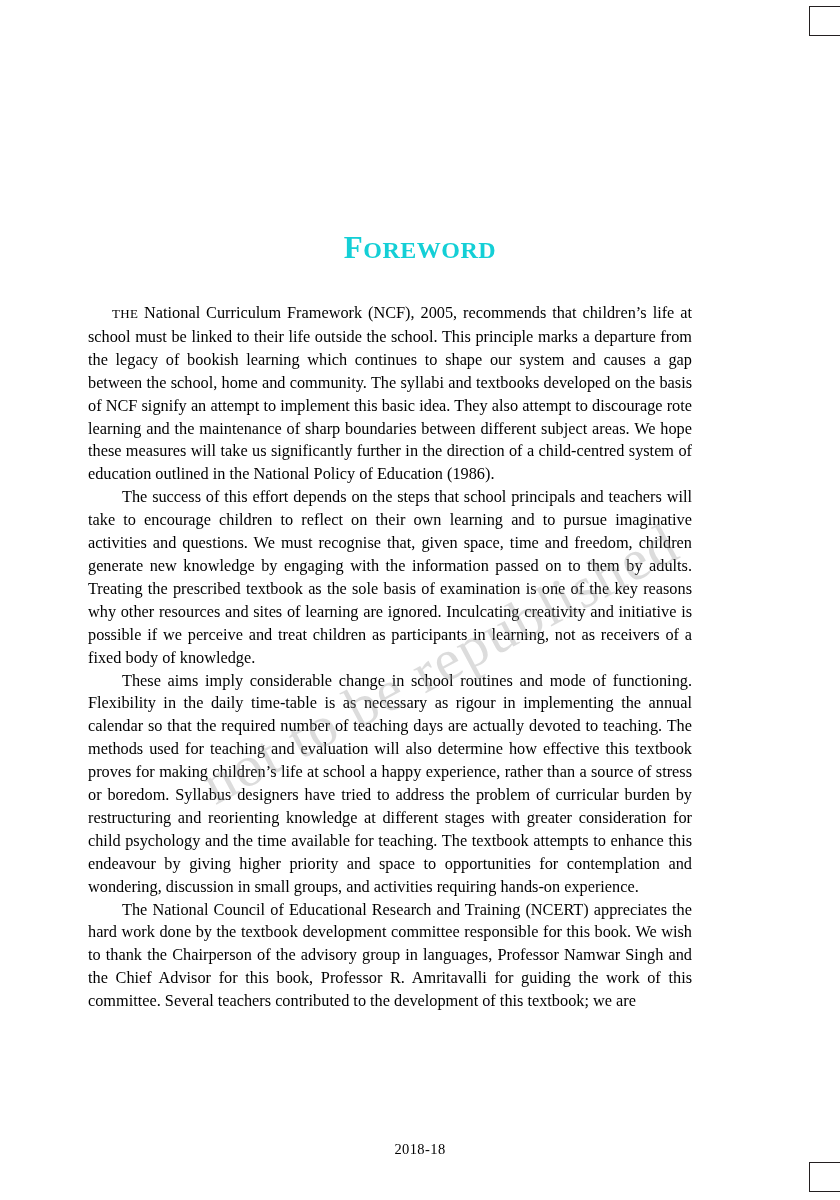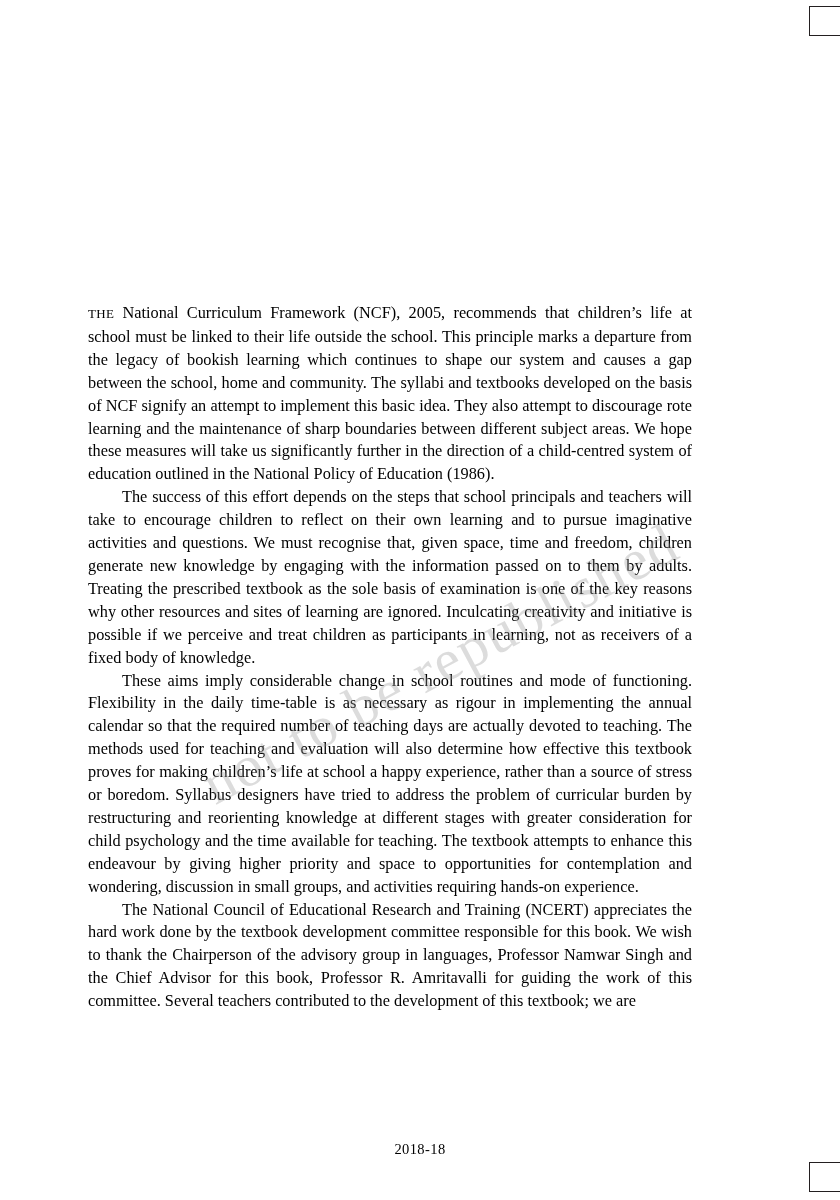--- a/index.html
+++ b/index.html
@@ -111,20 +111,21 @@
     margin: 0;
     text-indent: 34px;
   }
   .body-text p.first {
     text-indent: 0;
   }
   .body-text .smallcap-lead {
     font-variant: normal;
     font-size: 13px;
     letter-spacing: 0.3px;
+    margin-left: 24px;
   }
 
   .footer {
     position: absolute;
     left: 0;
     bottom: 42px;
     width: 840px;
     text-align: center;
     font-size: 14.5px;
     font-family: "Liberation Serif", serif;
@@ -138,20 +139,23 @@
 
   <div class="corner-mark top-right"></div>
   <div class="corner-mark bottom-right"></div>
 
   <div class="watermark">
     <div class="watermark-text">not to be republished</div>
   </div>
 
   <div class="content">
 
+    <div class="title">
+      <span class="cap">F</span><span class="sc">OREWORD</span>
+    </div>
 
     <div class="body-text">
       <p class="first"><span class="smallcap-lead">THE</span><span> National Curriculum Framework (NCF), 2005, recommends that children’s life at school must be linked to their life outside the school. This principle marks a departure from the legacy of bookish learning which continues to shape our system and causes a gap between the school, home and community. The syllabi and textbooks developed on the basis of NCF signify an attempt to implement this basic idea. They also attempt to discourage rote learning and the maintenance of sharp boundaries between different subject areas. We hope these measures will take us significantly further in the direction of a child-centred system of education outlined in the National Policy of Education (1986).</span></p>
       <p><span>The success of this effort depends on the steps that school principals and teachers will take to encourage children to reflect on their own learning and to pursue imaginative activities and questions.  We must recognise that, given space, time and freedom, children generate new knowledge by engaging with the information passed on to them by adults. Treating the prescribed textbook as the sole basis of examination is one of the key reasons why other resources and sites of learning are ignored.  Inculcating creativity and initiative is possible if we perceive and treat children as participants in learning, not as receivers of a fixed body of knowledge.</span></p>
       <p><span>These aims imply considerable change in school routines and mode of functioning. Flexibility in the daily time-table is as necessary as rigour in implementing the annual calendar so that the required number of teaching days are actually devoted to teaching.  The methods used for teaching and evaluation will also determine how effective this textbook proves for making children’s life at school a happy experience, rather than a source of stress or boredom.   Syllabus designers have tried to address the problem of curricular burden by restructuring and reorienting knowledge at different stages with greater consideration for child psychology and the time available for teaching. The textbook attempts to enhance this endeavour by giving higher priority and space to opportunities for contemplation and wondering, discussion in small groups, and activities requiring hands-on experience.</span></p>
       <p><span>The National Council of Educational Research and Training (NCERT) appreciates the hard work done by the textbook development committee responsible for this book.  We wish to thank the Chairperson of the advisory group in languages, Professor Namwar Singh and the Chief Advisor for this book, Professor R. Amritavalli for guiding the work of this committee. Several teachers contributed to the development of this textbook; we are</span></p>
     </div>
 
     <div class="footer">2018-18</div>
 

